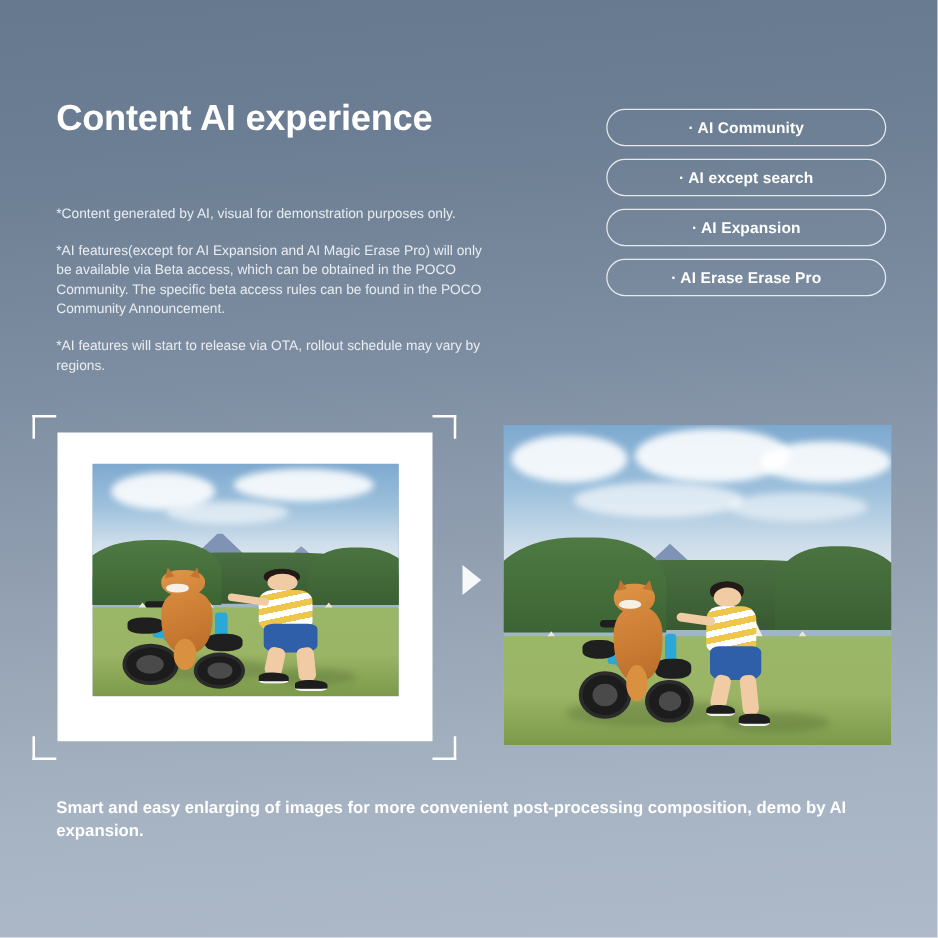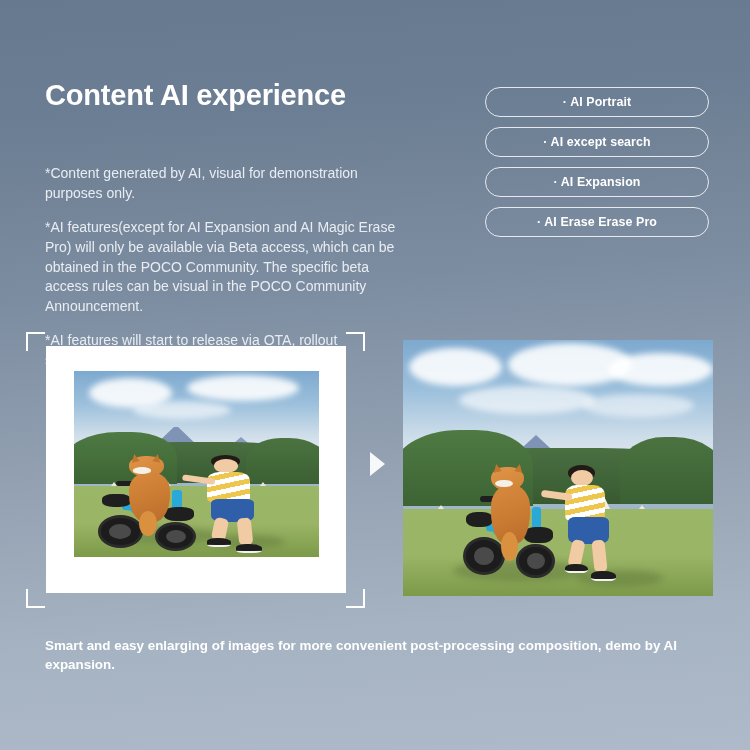--- a/index.html
+++ b/index.html
@@ -30,21 +30,21 @@
     line-height: 0;
   }
 
   
   .notes {
     position: absolute;
     left: 45px;
     top: 164px;
     width: 352px;
     color: #e9edf2;
-    font-size: 14px;
+    font-size: 11px;
     line-height: 1.42;
   }
   .notes p { margin-bottom: 10px; }
   .notes p:last-child { margin-bottom: 0; }
   .notes p.gap { margin-bottom: 14px; }
 
   
   .pill-list {
     position: absolute;
     left: 485px;
@@ -288,26 +288,26 @@
 </style>
 </head>
 <body>
 
 <div class="heading">
   <div>Content AI experience</div>
 </div>
 
 <div class="notes">
   <p class="gap">*Content generated by AI, visual for demonstration purposes only.</p>
-  <p class="gap">*AI features(except for AI Expansion and AI Magic Erase Pro) will only be available via Beta access, which can be obtained in the POCO Community. The specific beta access rules can be visual in the POCO Community Announcement.</p>
+  <p class="gap">*AI features(except for AI Expansion and AI Magic Erase Pro) will only be available via Beta access, which can be obtained in the POCO Community. The specific beta access rules can be found in the POCO Community Announcement.</p>
   <p>*AI features will start to release via OTA, rollout schedule may vary by regions.</p>
 </div>
 
 <div class="pill-list">
-  <div class="pill">· AI Portrait</div>
+  <div class="pill">· AI Community</div>
   <div class="pill">· AI except search</div>
   <div class="pill">· AI Expansion</div>
   <div class="pill">· AI Erase Erase Pro</div>
 </div>
 
 <div class="compare">
 
   <div class="bracket-box">
     <span class="bracket tl"></span>
     <span class="bracket tr"></span>

